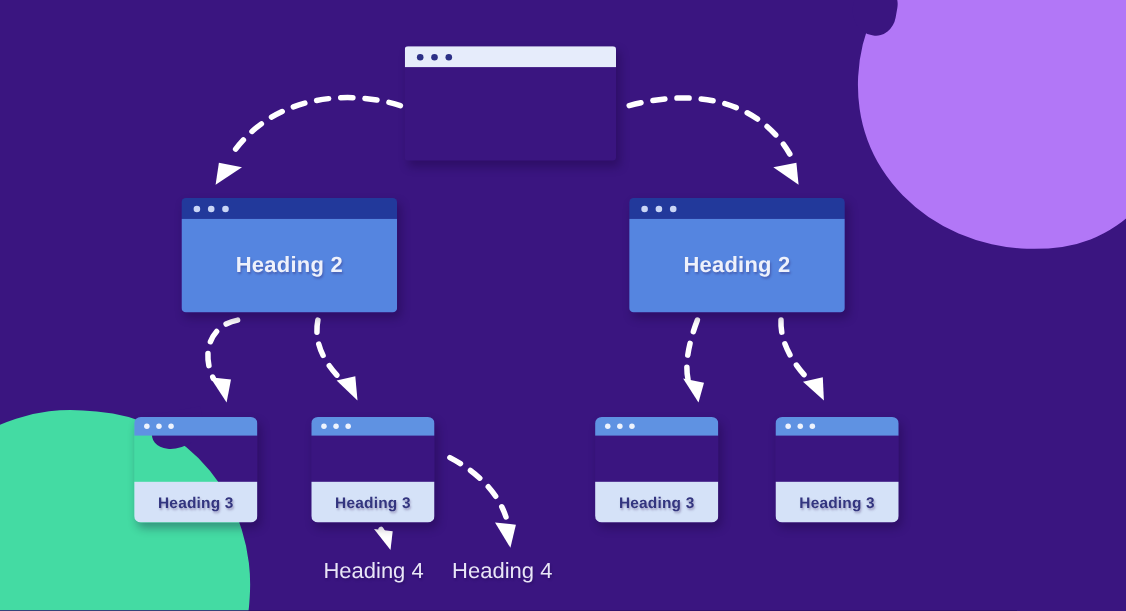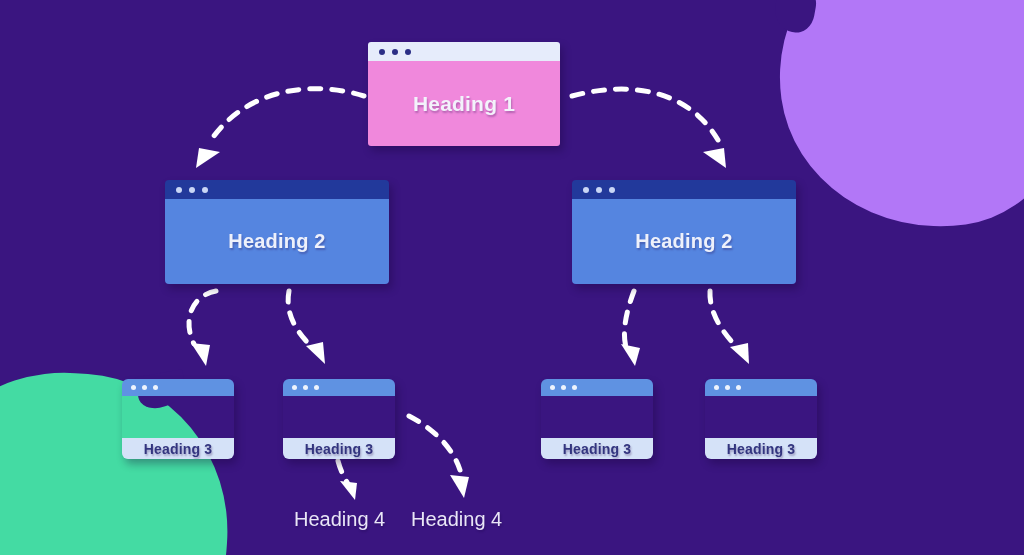--- a/index.html
+++ b/index.html
@@ -103,30 +103,30 @@
   }
 
   
   #card-h1 { left: 368px; top: 42px; width: 192px; height: 104px; border-radius: 3px; }
   #card-h1 .bar { height: 19px; background: #e6ecfb; padding-left: 11px; }
   #card-h1 .dot { width: 6px; height: 6px; background: #2c2f86; }
   #card-h1 .body { background: #f088dc; }
   #card-h1 .label { color: #f3f2fb; font-size: 21px; }
 
   
-  .card-h2 { width: 224px; height: 104px; }
+  .card-h2 { width: 196px; height: 104px; }
   #card-h2-left { left: 165px; top: 180px; }
   #card-h2-right { left: 572px; top: 180px; }
   .card-h2 .bar { height: 19px; background: #22399b; padding-left: 11px; }
   .card-h2 .dot { width: 6px; height: 6px; background: #c9d6f6; }
   .card-h2 .body { background: #5585e0; }
   .card-h2 .label { color: #eef1fb; font-size: 20px; }
 
   
-  .card-h3 { width: 112px; height: 80px; border-radius: 6px; gap: 42px; }
+  .card-h3 { width: 112px; height: 96px; border-radius: 6px; gap: 42px; }
   #card-h3-1 { left: 122px; top: 379px; }
   #card-h3-2 { left: 283px; top: 379px; }
   #card-h3-3 { left: 541px; top: 379px; }
   #card-h3-4 { left: 705px; top: 379px; }
   .card-h3 .bar { height: 17px; background: #5f92e2; padding-left: 9px; gap: 6px; }
   .card-h3 .dot { width: 5px; height: 5px; background: #eef3fd; }
   .card-h3 .body { background: #d5e2f8; }
   .card-h3 .label { color: #33357f; font-size: 14px; font-weight: 700; }
 
   
@@ -191,23 +191,20 @@
       <polygon points="464,498 450,475 469,477"></polygon>
     </g>
   </svg>
 
   <div class="card" id="card-h1">
     <div class="bar">
       <span class="dot"></span>
       <span class="dot"></span>
       <span class="dot"></span>
     </div>
-    <div class="body">
-      <span class="label">Heading 1</span>
-    </div>
   </div>
 
   <div class="card card-h2" id="card-h2-left">
     <div class="bar">
       <span class="dot"></span>
       <span class="dot"></span>
       <span class="dot"></span>
     </div>
     <div class="body">
       <span class="label">Heading 2</span>

